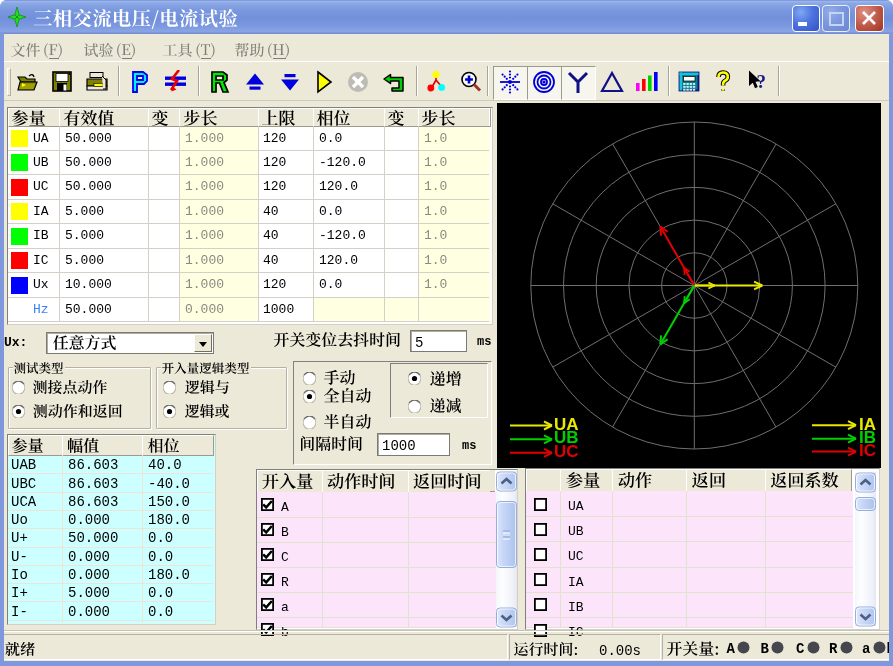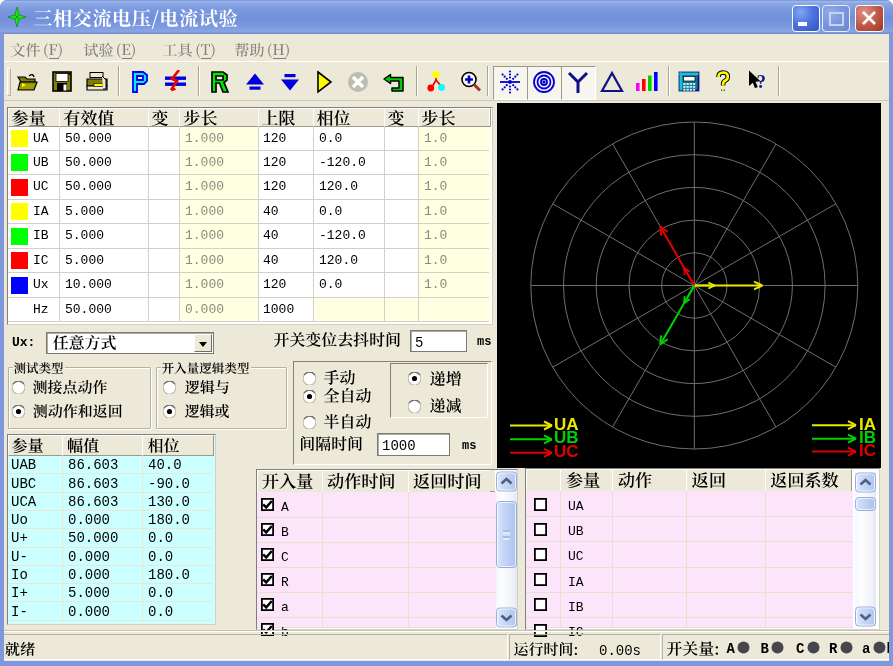--- a/index.html
+++ b/index.html
@@ -425,21 +425,21 @@
     <div style="position:absolute;left:418px;top:297.6px;width:72px;height:24.4px;background:#FFFFE1"></div>
     <div style="position:absolute;left:313px;top:297.6px;width:177px;height:24.4px;background:#FFFFE1"></div>
     <div style="position:absolute;left:8px;top:321.1px;width:481px;height:1px;background:#D4D0C8"></div>
     <div style="position:absolute;left:59px;top:297.6px;width:1px;height:24.4px;background:#D4D0C8"></div>
     <div style="position:absolute;left:148px;top:297.6px;width:1px;height:24.4px;background:#D4D0C8"></div>
     <div style="position:absolute;left:179px;top:297.6px;width:1px;height:24.4px;background:#D4D0C8"></div>
     <div style="position:absolute;left:258px;top:297.6px;width:1px;height:24.4px;background:#D4D0C8"></div>
     <div style="position:absolute;left:313px;top:297.6px;width:1px;height:24.4px;background:#D4D0C8"></div>
     <div style="position:absolute;left:384px;top:297.6px;width:1px;height:24.4px;background:#D4D0C8"></div>
     <div style="position:absolute;left:418px;top:297.6px;width:1px;height:24.4px;background:#D4D0C8"></div>
-    <div style="position:absolute;left:33.0px;top:302.6px;font:normal 13px 'Liberation Mono',monospace;color:#000000;letter-spacing:0;white-space:pre;line-height:1">Hz</div>
+    <div style="position:absolute;left:33.0px;top:302.6px;font:normal 13px 'Liberation Mono',monospace;color:#3b82f6;letter-spacing:0;white-space:pre;line-height:1">Hz</div>
     <div style="position:absolute;left:65.0px;top:302.6px;font:normal 13px 'Liberation Mono',monospace;color:#000;letter-spacing:0;white-space:pre;line-height:1">50.000</div>
     <div style="position:absolute;left:185.0px;top:302.6px;font:normal 13px 'Liberation Mono',monospace;color:#8C8A80;letter-spacing:0;white-space:pre;line-height:1">0.000</div>
     <div style="position:absolute;left:263.0px;top:302.6px;font:normal 13px 'Liberation Mono',monospace;color:#000;letter-spacing:0;white-space:pre;line-height:1">1000</div>
     <div style="position:absolute;left:319.0px;top:302.6px;font:normal 13px 'Liberation Mono',monospace;color:#000;letter-spacing:0;white-space:pre;line-height:1"></div>
     <div style="position:absolute;left:424.0px;top:302.6px;font:normal 13px 'Liberation Mono',monospace;color:#8C8A80;letter-spacing:0;white-space:pre;line-height:1"></div>
     <svg style="position:absolute;left:497px;top:103px" width="384" height="365" viewBox="0 0 384 365">
       <rect x="0" y="0" width="384" height="365" fill="#000"></rect>
       <circle cx="197.3" cy="182.5" r="32.7" fill="none" stroke="#6F6F6F" stroke-width="1"></circle>
       <circle cx="197.3" cy="182.5" r="65.4" fill="none" stroke="#6F6F6F" stroke-width="1"></circle>
       <circle cx="197.3" cy="182.5" r="98.1" fill="none" stroke="#6F6F6F" stroke-width="1"></circle>
@@ -489,21 +489,21 @@
       <line x1="359" y1="348.6" x2="351" y2="352.6" stroke="#E00000" stroke-width="2"></line>
       <g font-family="Liberation Sans" font-weight="bold" font-size="17px">
         <text x="57" y="326.5" fill="#E8E800">UA</text>
         <text x="57" y="340" fill="#00D000">UB</text>
         <text x="57" y="353.5" fill="#E00000">UC</text>
         <text x="362" y="326.5" fill="#E8E800">IA</text>
         <text x="362" y="340" fill="#00D000">IB</text>
         <text x="362" y="353" fill="#E00000">IC</text>
       </g>
     </svg>
-    <div style="position:absolute;left:12.0px;top:336.0px;font:bold 13px 'Liberation Mono',monospace;color:#000;letter-spacing:0;white-space:pre;line-height:1">Ux:</div>
+    <div style="position:absolute;left:4px;top:336.0px;font:bold 13px 'Liberation Mono',monospace;color:#000;letter-spacing:0;white-space:pre;line-height:1">Ux:</div>
     <div style="position:absolute;left:46px;top:332px;width:166px;height:20px;background:#FFF;border:1px solid #7B7B73;box-shadow:inset 1px 1px 0 #B0ADA0"></div>
     <svg class="cj" style="left:53.0px;top:335.0px;z-index:5" width="65" height="17" viewBox="0.40 -13.66 65.01 17.08">
       <use href="#g19" fill="#000"></use>
     </svg>
     <div style="position:absolute;left:194px;top:334px;width:16px;height:16px;background:#ECE9D8;border:1px solid #FFF;border-right-color:#716F64;border-bottom-color:#716F64">
       <svg style="position:absolute;left:3px;top:6px" width="10" height="7" viewBox="0 0 10 7">
         <path d="M1 1 h8 l-4 5 z" fill="#000"></path>
       </svg>
     </div>
     <svg class="cj" style="left:274.0px;top:331.5px;z-index:5" width="128" height="17" viewBox="0.56 -13.63 128.45 17.01">
@@ -620,25 +620,25 @@
     <svg class="cj" style="left:148.0px;top:437.5px;z-index:5" width="33" height="17" viewBox="0.37 -13.52 33.18 16.86">
       <use href="#g35" fill="#000"></use>
     </svg>
     <div style="position:absolute;left:8px;top:473.3px;width:205px;height:1px;background:#EFE4D2"></div>
     <div style="position:absolute;left:11.0px;top:458.2px;font:normal 14px 'Liberation Mono',monospace;color:#000;letter-spacing:0;white-space:pre;line-height:1">UAB</div>
     <div style="position:absolute;left:68.0px;top:458.2px;font:normal 14px 'Liberation Mono',monospace;color:#000;letter-spacing:0;white-space:pre;line-height:1">86.603</div>
     <div style="position:absolute;left:148.0px;top:458.2px;font:normal 14px 'Liberation Mono',monospace;color:#000;letter-spacing:0;white-space:pre;line-height:1">40.0</div>
     <div style="position:absolute;left:8px;top:491.6px;width:205px;height:1px;background:#EFE4D2"></div>
     <div style="position:absolute;left:11.0px;top:476.5px;font:normal 14px 'Liberation Mono',monospace;color:#000;letter-spacing:0;white-space:pre;line-height:1">UBC</div>
     <div style="position:absolute;left:68.0px;top:476.5px;font:normal 14px 'Liberation Mono',monospace;color:#000;letter-spacing:0;white-space:pre;line-height:1">86.603</div>
-    <div style="position:absolute;left:148.0px;top:476.5px;font:normal 14px 'Liberation Mono',monospace;color:#000;letter-spacing:0;white-space:pre;line-height:1">-90.0</div>
+    <div style="position:absolute;left:148.0px;top:476.5px;font:normal 14px 'Liberation Mono',monospace;color:#000;letter-spacing:0;white-space:pre;line-height:1">-40.0</div>
     <div style="position:absolute;left:8px;top:509.9px;width:205px;height:1px;background:#EFE4D2"></div>
     <div style="position:absolute;left:11.0px;top:494.8px;font:normal 14px 'Liberation Mono',monospace;color:#000;letter-spacing:0;white-space:pre;line-height:1">UCA</div>
     <div style="position:absolute;left:68.0px;top:494.8px;font:normal 14px 'Liberation Mono',monospace;color:#000;letter-spacing:0;white-space:pre;line-height:1">86.603</div>
-    <div style="position:absolute;left:148.0px;top:494.8px;font:normal 14px 'Liberation Mono',monospace;color:#000;letter-spacing:0;white-space:pre;line-height:1">130.0</div>
+    <div style="position:absolute;left:148.0px;top:494.8px;font:normal 14px 'Liberation Mono',monospace;color:#000;letter-spacing:0;white-space:pre;line-height:1">150.0</div>
     <div style="position:absolute;left:8px;top:528.2px;width:205px;height:1px;background:#EFE4D2"></div>
     <div style="position:absolute;left:11.0px;top:513.1px;font:normal 14px 'Liberation Mono',monospace;color:#000;letter-spacing:0;white-space:pre;line-height:1">Uo</div>
     <div style="position:absolute;left:68.0px;top:513.1px;font:normal 14px 'Liberation Mono',monospace;color:#000;letter-spacing:0;white-space:pre;line-height:1">0.000</div>
     <div style="position:absolute;left:148.0px;top:513.1px;font:normal 14px 'Liberation Mono',monospace;color:#000;letter-spacing:0;white-space:pre;line-height:1">180.0</div>
     <div style="position:absolute;left:8px;top:546.5px;width:205px;height:1px;background:#EFE4D2"></div>
     <div style="position:absolute;left:11.0px;top:531.4px;font:normal 14px 'Liberation Mono',monospace;color:#000;letter-spacing:0;white-space:pre;line-height:1">U+</div>
     <div style="position:absolute;left:68.0px;top:531.4px;font:normal 14px 'Liberation Mono',monospace;color:#000;letter-spacing:0;white-space:pre;line-height:1">50.000</div>
     <div style="position:absolute;left:148.0px;top:531.4px;font:normal 14px 'Liberation Mono',monospace;color:#000;letter-spacing:0;white-space:pre;line-height:1">0.0</div>
     <div style="position:absolute;left:8px;top:564.8px;width:205px;height:1px;background:#EFE4D2"></div>
     <div style="position:absolute;left:11.0px;top:549.7px;font:normal 14px 'Liberation Mono',monospace;color:#000;letter-spacing:0;white-space:pre;line-height:1">U-</div>

